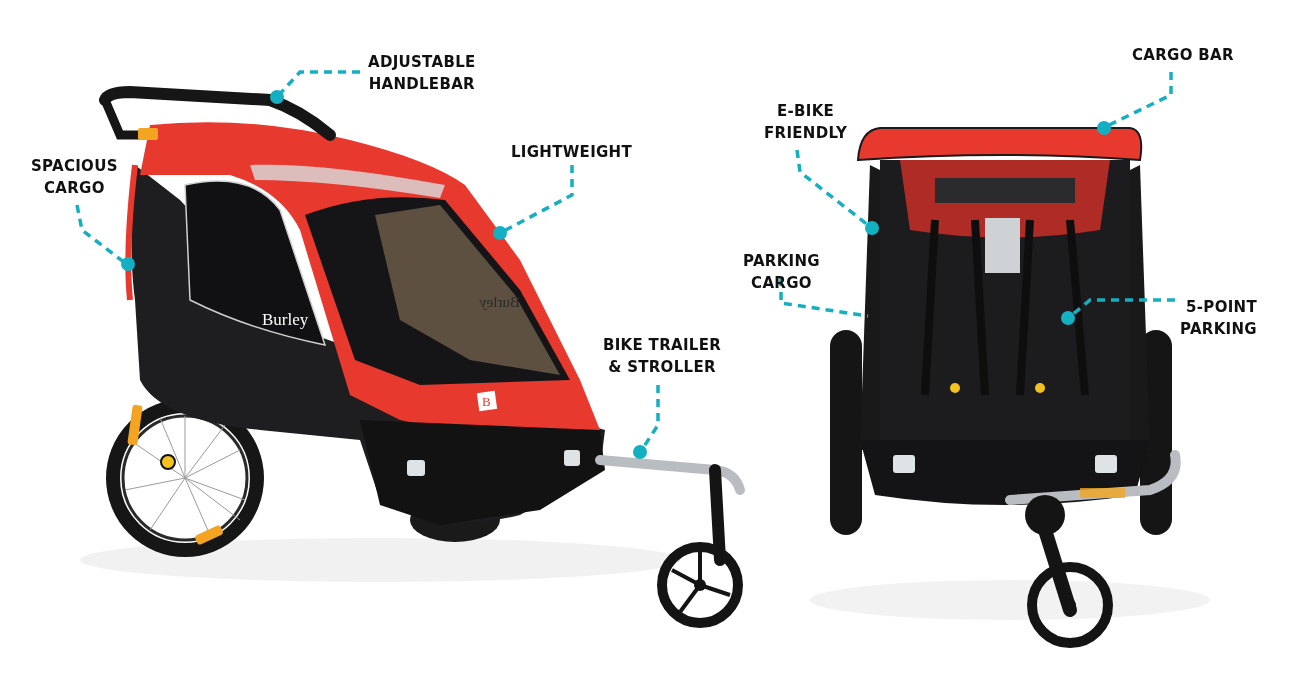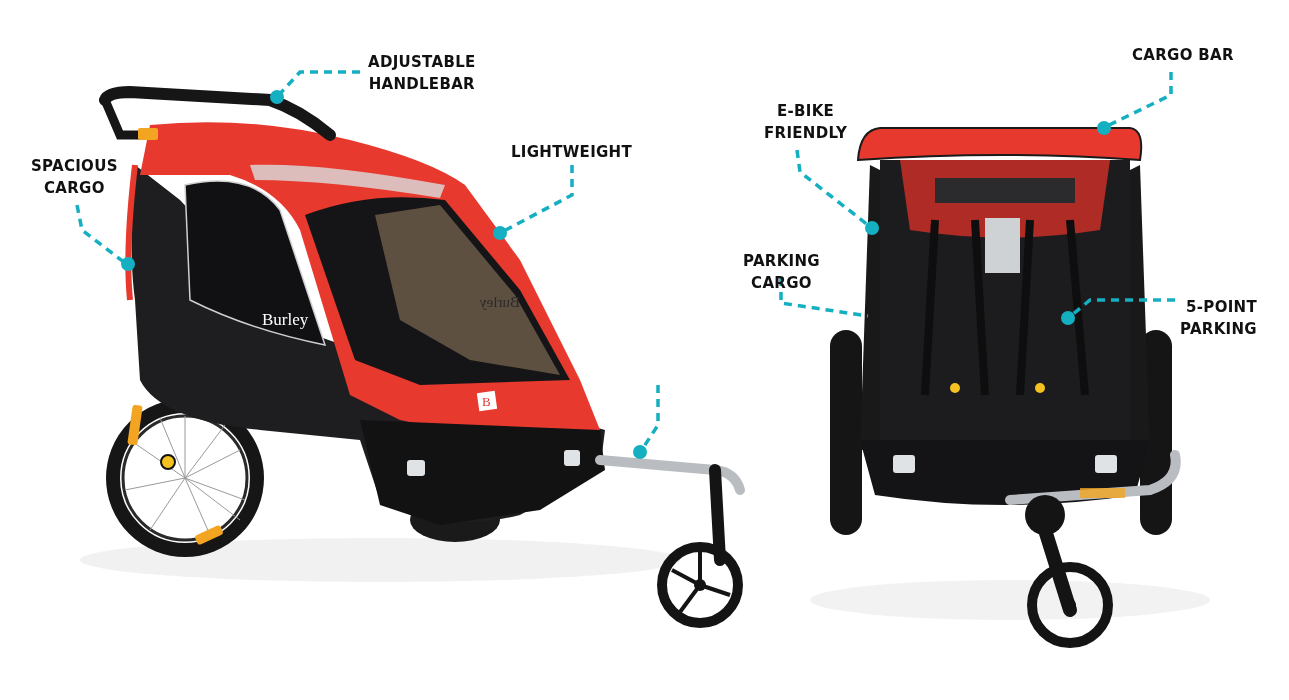--- a/index.html
+++ b/index.html
@@ -156,20 +156,24 @@
     <span>ADJUSTABLE</span>
     <span>HANDLEBAR</span>
   </div>
   <div class="label" style="left:31px; top:155px;">
     <span>SPACIOUS</span>
     <span>CARGO</span>
   </div>
   <div class="label" style="left:511px; top:141px;">
     <span>LIGHTWEIGHT</span>
   </div>
+  <div class="label" style="left:603px; top:334px;">
+    <span>BIKE TRAILER</span>
+    <span>&amp; STROLLER</span>
+  </div>
   <div class="label" style="left:764px; top:100px;">
     <span>E-BIKE</span>
     <span>FRIENDLY</span>
   </div>
   <div class="label" style="left:743px; top:250px;">
     <span>PARKING</span>
     <span>CARGO</span>
   </div>
   <div class="label" style="left:1132px; top:44px;">
     <span>CARGO BAR</span>

